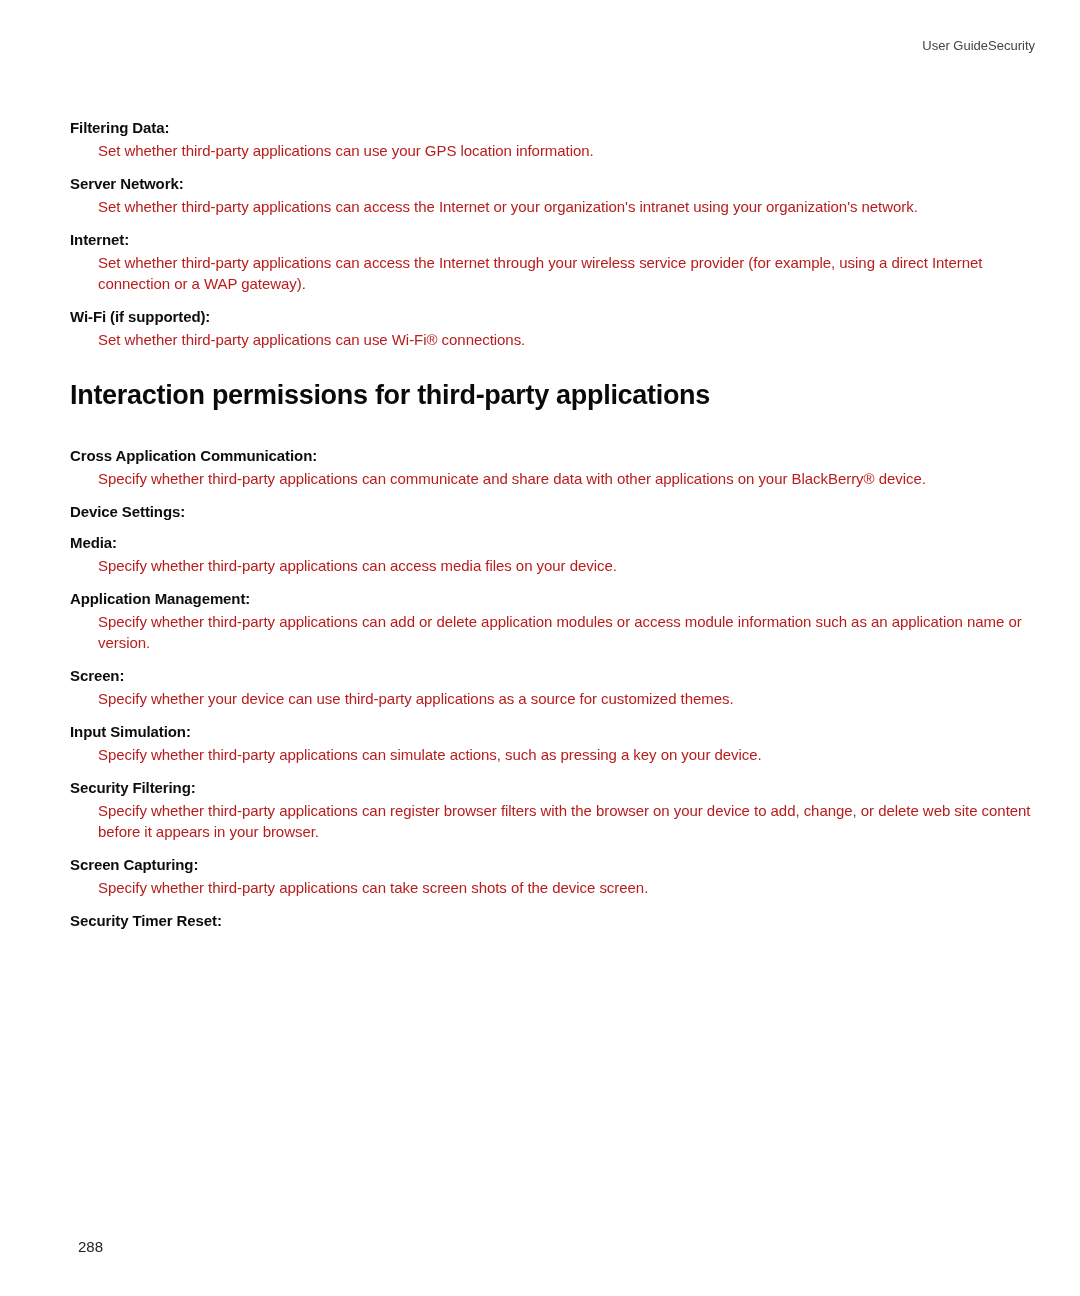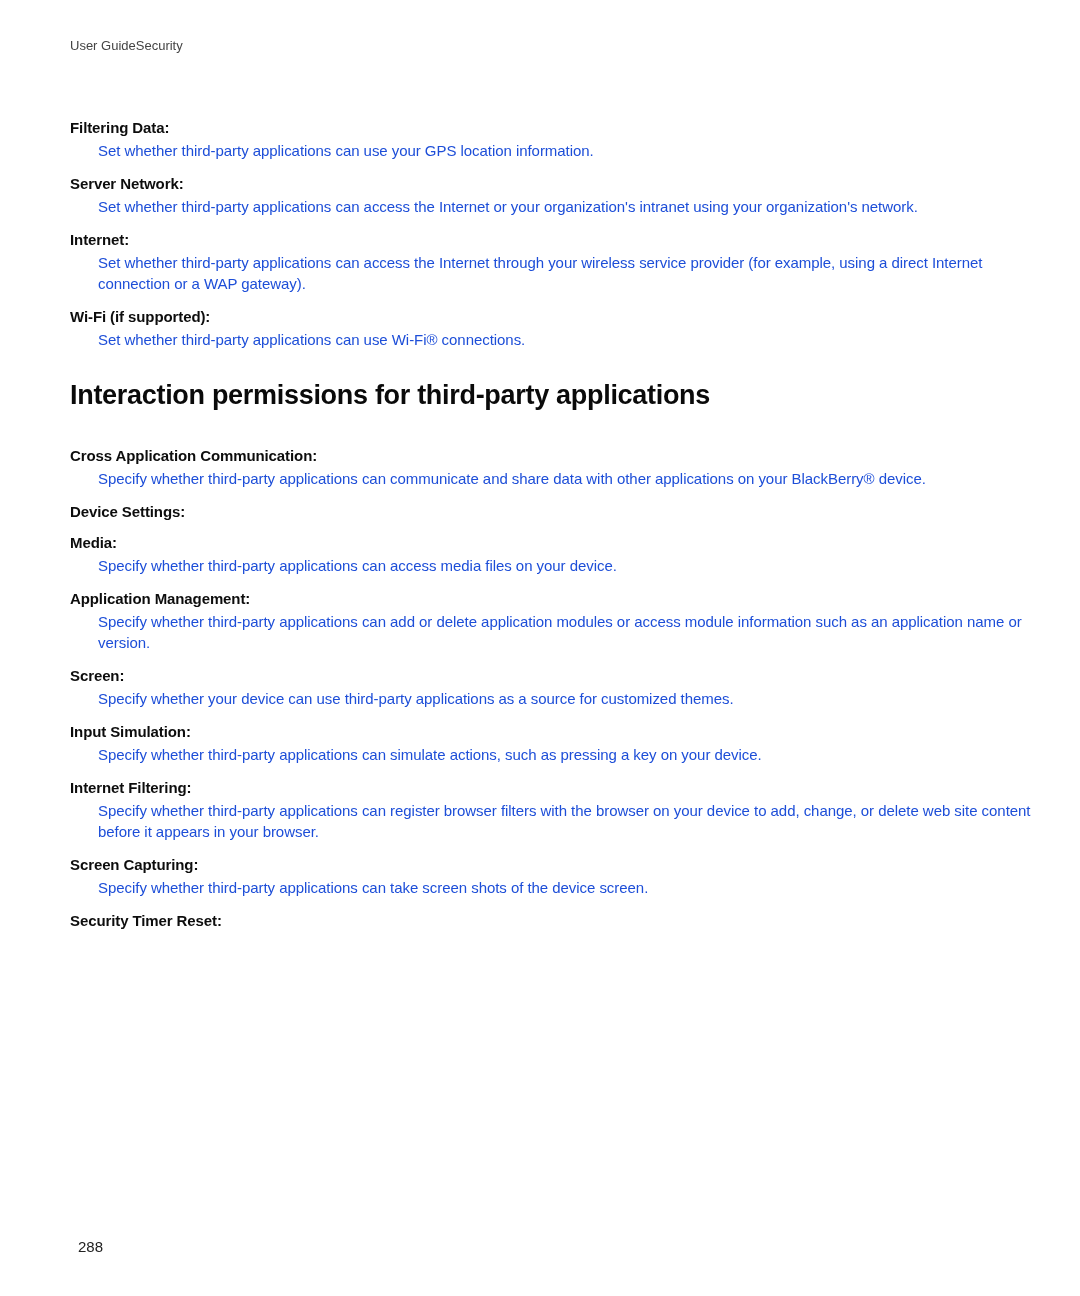--- a/index.html
+++ b/index.html
@@ -12,36 +12,36 @@
   }
   .page {
     position: absolute;
     left: 70px;
     right: 45px;
     top: 38px;
     bottom: 40px;
   }
   .header {
     display: flex;
-    justify-content: flex-start;
+    justify-content: flex-end;
     font-size: 13px;
     color: #444;
     margin-bottom: 66px;
   }
   .item { margin-bottom: 14px; }
   .term {
     font-weight: 700;
     font-size: 15px;
     color: #0d0d0d;
     margin-bottom: 4px;
     letter-spacing: -0.1px;
   }
   .desc {
     font-size: 15px;
-    color: #1d4ed8;
+    color: #b91c1c;
     line-height: 1.4;
     margin-left: 28px;
     letter-spacing: -0.05px;
   }
   h2.section-title {
     font-weight: 700;
     font-size: 27px;
     color: #0a0a0a;
     letter-spacing: -0.3px;
     margin-top: 30px;
@@ -104,21 +104,21 @@
     </div>
     <div class="item">
       <div class="term">Screen:</div>
       <div class="desc">Specify whether your device can use third-party applications as a source for customized themes.</div>
     </div>
     <div class="item">
       <div class="term">Input Simulation:</div>
       <div class="desc">Specify whether third-party applications can simulate actions, such as pressing a key on your device.</div>
     </div>
     <div class="item">
-      <div class="term">Internet Filtering:</div>
+      <div class="term">Security Filtering:</div>
       <div class="desc">Specify whether third-party applications can register browser filters with the browser on your device to add, change, or delete web site content before it appears in your browser.</div>
     </div>
     <div class="item">
       <div class="term">Screen Capturing:</div>
       <div class="desc">Specify whether third-party applications can take screen shots of the device screen.</div>
     </div>
     <div class="item">
       <div class="term">Security Timer Reset:</div>
     </div>
   </div>

